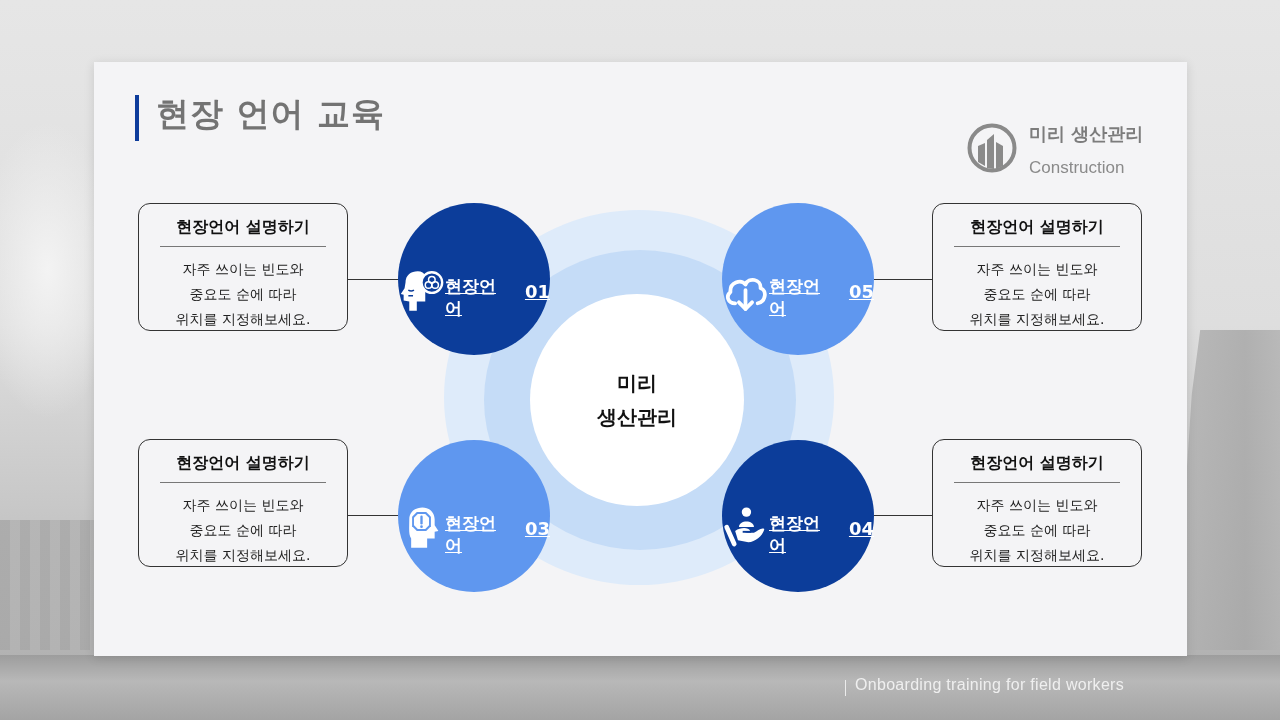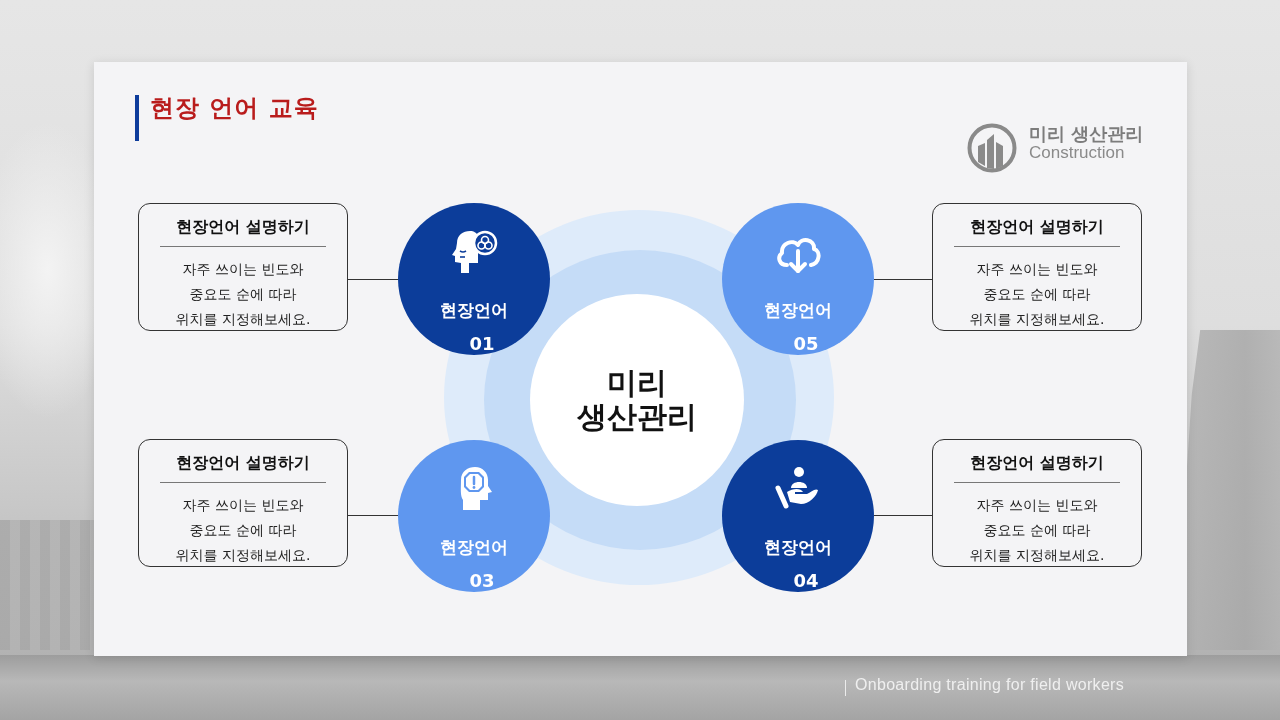--- a/index.html
+++ b/index.html
@@ -33,48 +33,48 @@
   .card {
     position: absolute; left: 94px; top: 62px; width: 1093px; height: 594px;
     background: #f4f4f6;
     box-shadow: 0 2px 10px rgba(0,0,0,.12);
   }
   .title-bar {
     position: absolute; left: 135px; top: 95px; width: 4px; height: 46px;
     background: #0d3c9b;
   }
   .title {
-    position: absolute; left: 150px; top: 92px;
-    font-size: 24px; font-weight: bold; color: #b91c1c; letter-spacing: 1px;
+    position: absolute; left: 156px; top: 92px;
+    font-size: 33px; font-weight: bold; color: #737373; letter-spacing: 1px;
   }
 
   .logo { position: absolute; left: 966px; top: 92px; width: 200px; height: 54px; margin-top: 28px; }
   .logo-mark { position: absolute; left: 0; top: 2px; width: 52px; height: 52px; }
   .logo-kr { position: absolute; left: 63px; top: 2px; font-size: 18px; font-weight: bold; color: #7c7c7c; white-space: nowrap; }
-  .logo-en { position: absolute; left: 63px; top: 23px; font-size: 17px; color: #8a8a8a; font-family: "Liberation Sans", sans-serif; white-space: nowrap; }
+  .logo-en { position: absolute; left: 63px; top: 38px; font-size: 17px; color: #8a8a8a; font-family: "Liberation Sans", sans-serif; white-space: nowrap; }
 
   .ring-outer {
     position: absolute; left: 444px; top: 210px; width: 390px; height: 375px;
     border-radius: 50%; background: #deebfa;
   }
   .ring-mid {
     position: absolute; left: 484px; top: 250px; width: 312px; height: 300px;
     border-radius: 50%; background: #c5dcf7;
   }
   .center-circle {
     position: absolute; left: 530px; top: 294px; width: 214px; height: 212px;
     border-radius: 50%; background: #ffffff;
     display: flex; flex-direction: column; align-items: center; justify-content: center;
   }
-  .center-line { font-size: 30px; font-weight: bold; color: #111; line-height: 34px; }
+  .center-line { font-size: 20px; font-weight: bold; color: #111; line-height: 34px; }
 
   .node {
     position: absolute; width: 152px; height: 152px; border-radius: 50%;
-    display: flex; flex-direction: column; align-items: center; justify-content: space-between;
-    color: #fff; padding-top: 26px;
+    display: flex; flex-direction: row; align-items: center; justify-content: space-between;
+    color: #fff; padding-top: 26px; text-decoration: underline;
   }
   .node.dark { background: #0c3d9a; }
   .node.light { background: #5f97ef; }
   .node .icon { width: 50px; height: 48px; display: block; }
   .node .label { font-size: 17px; font-weight: bold; line-height: 22px; margin-top: 10px; }
   .node .num { font-size: 18px; font-weight: bold; line-height: 22px; margin-left: 16px; }
 
   .connector { position: absolute; height: 1px; background: #333; }
 
   .box {

